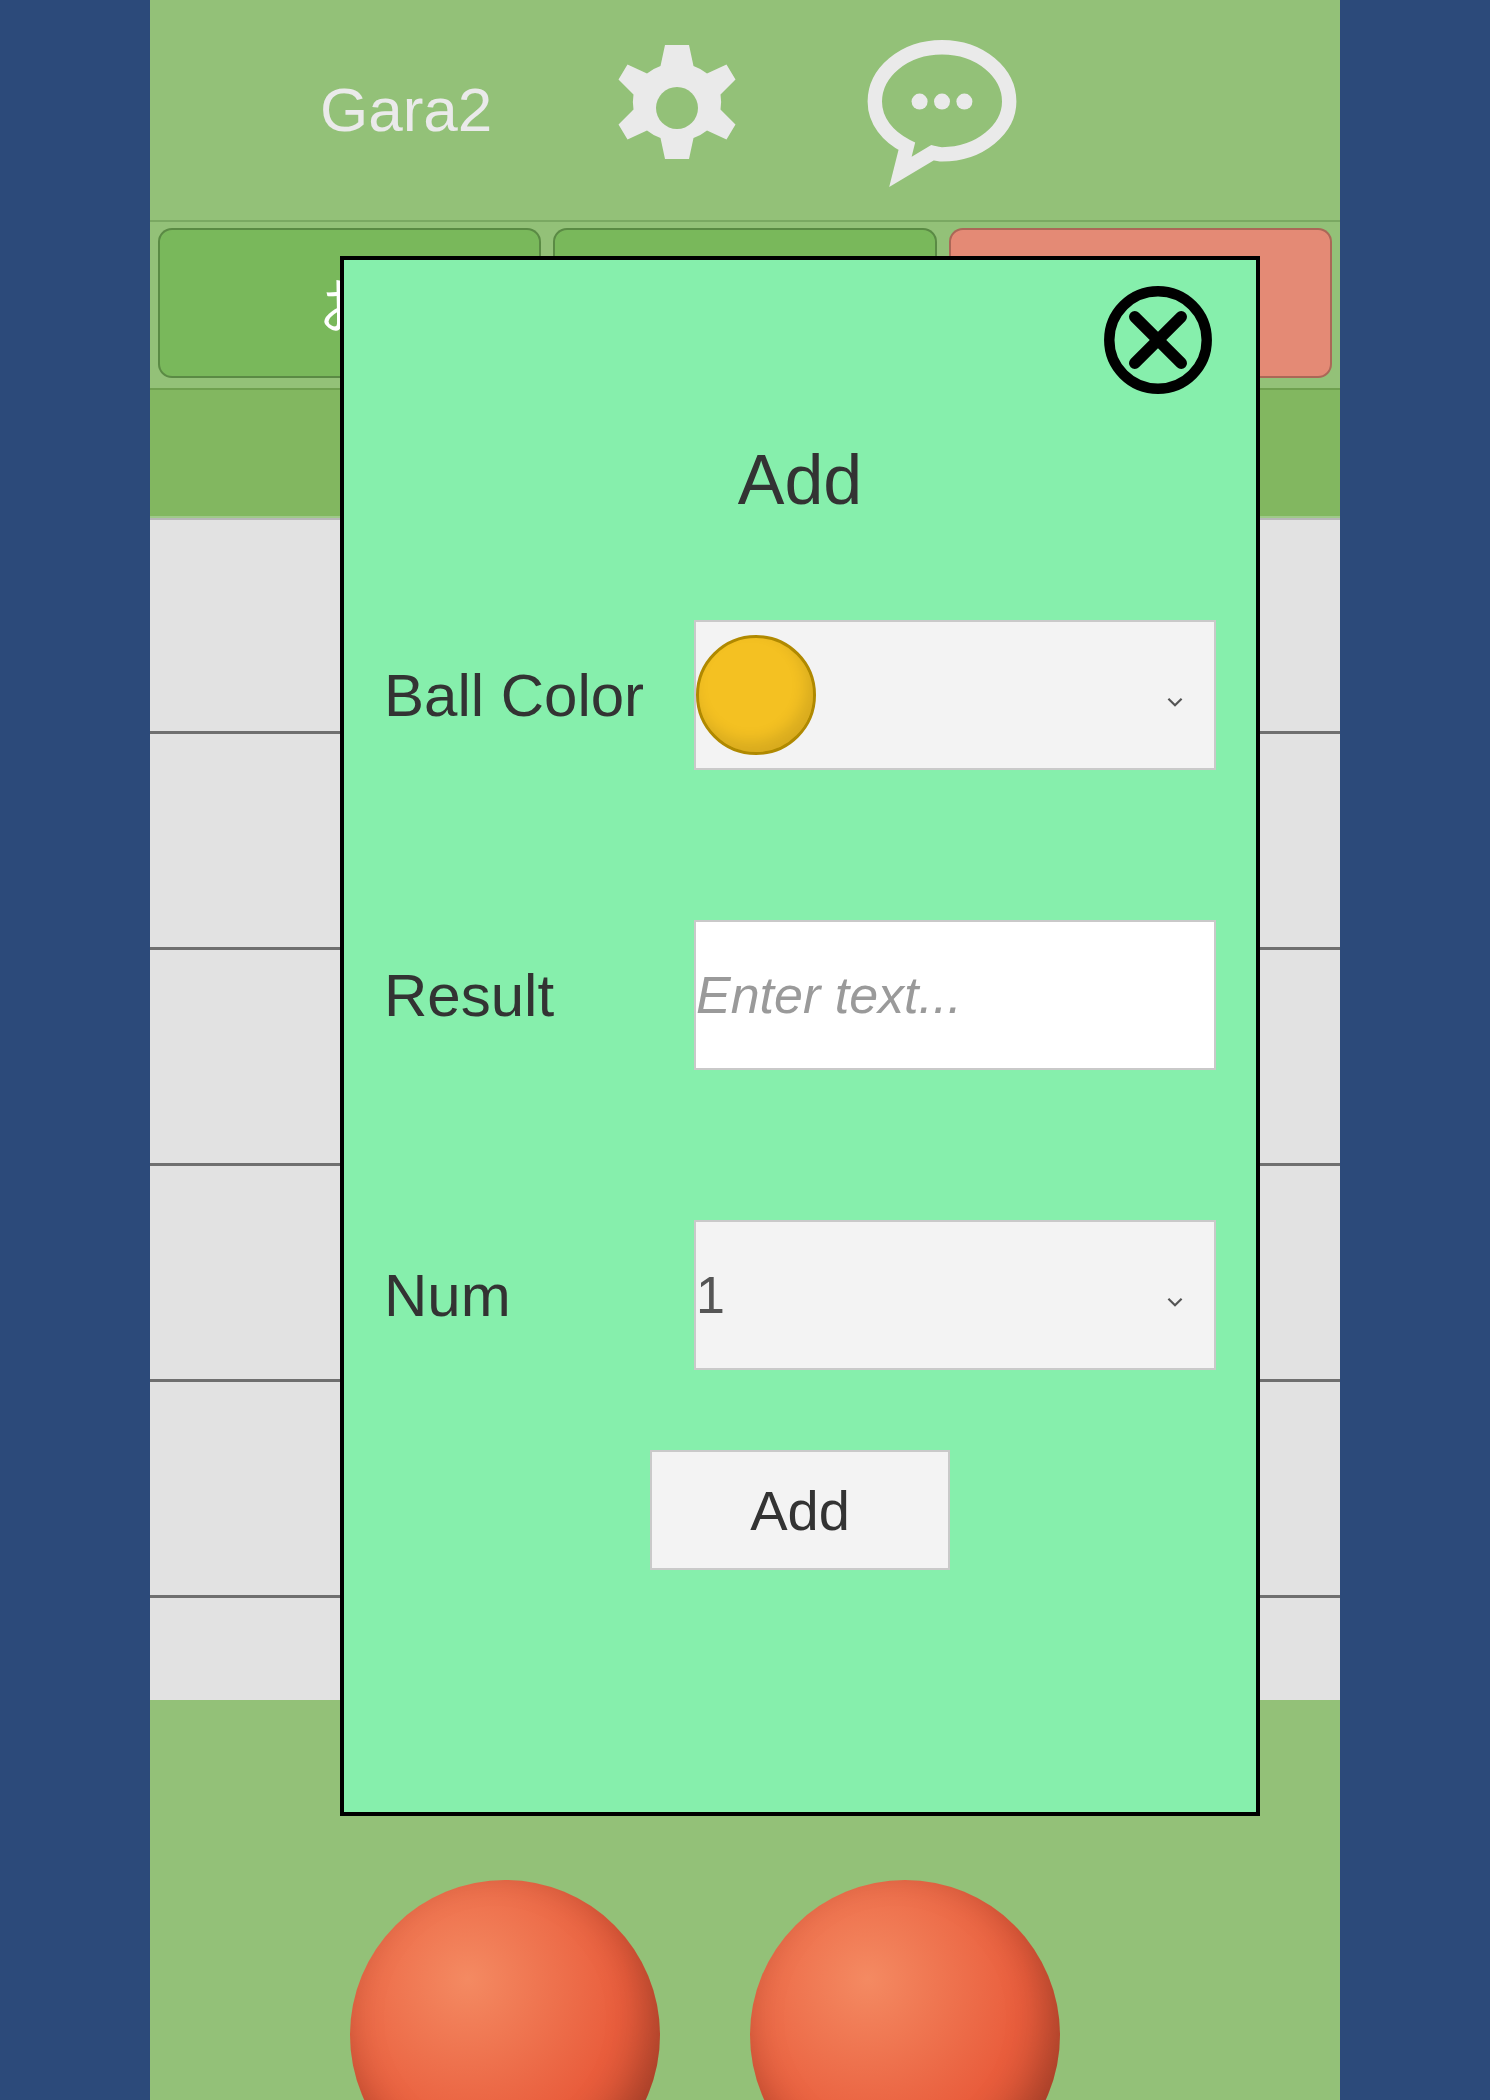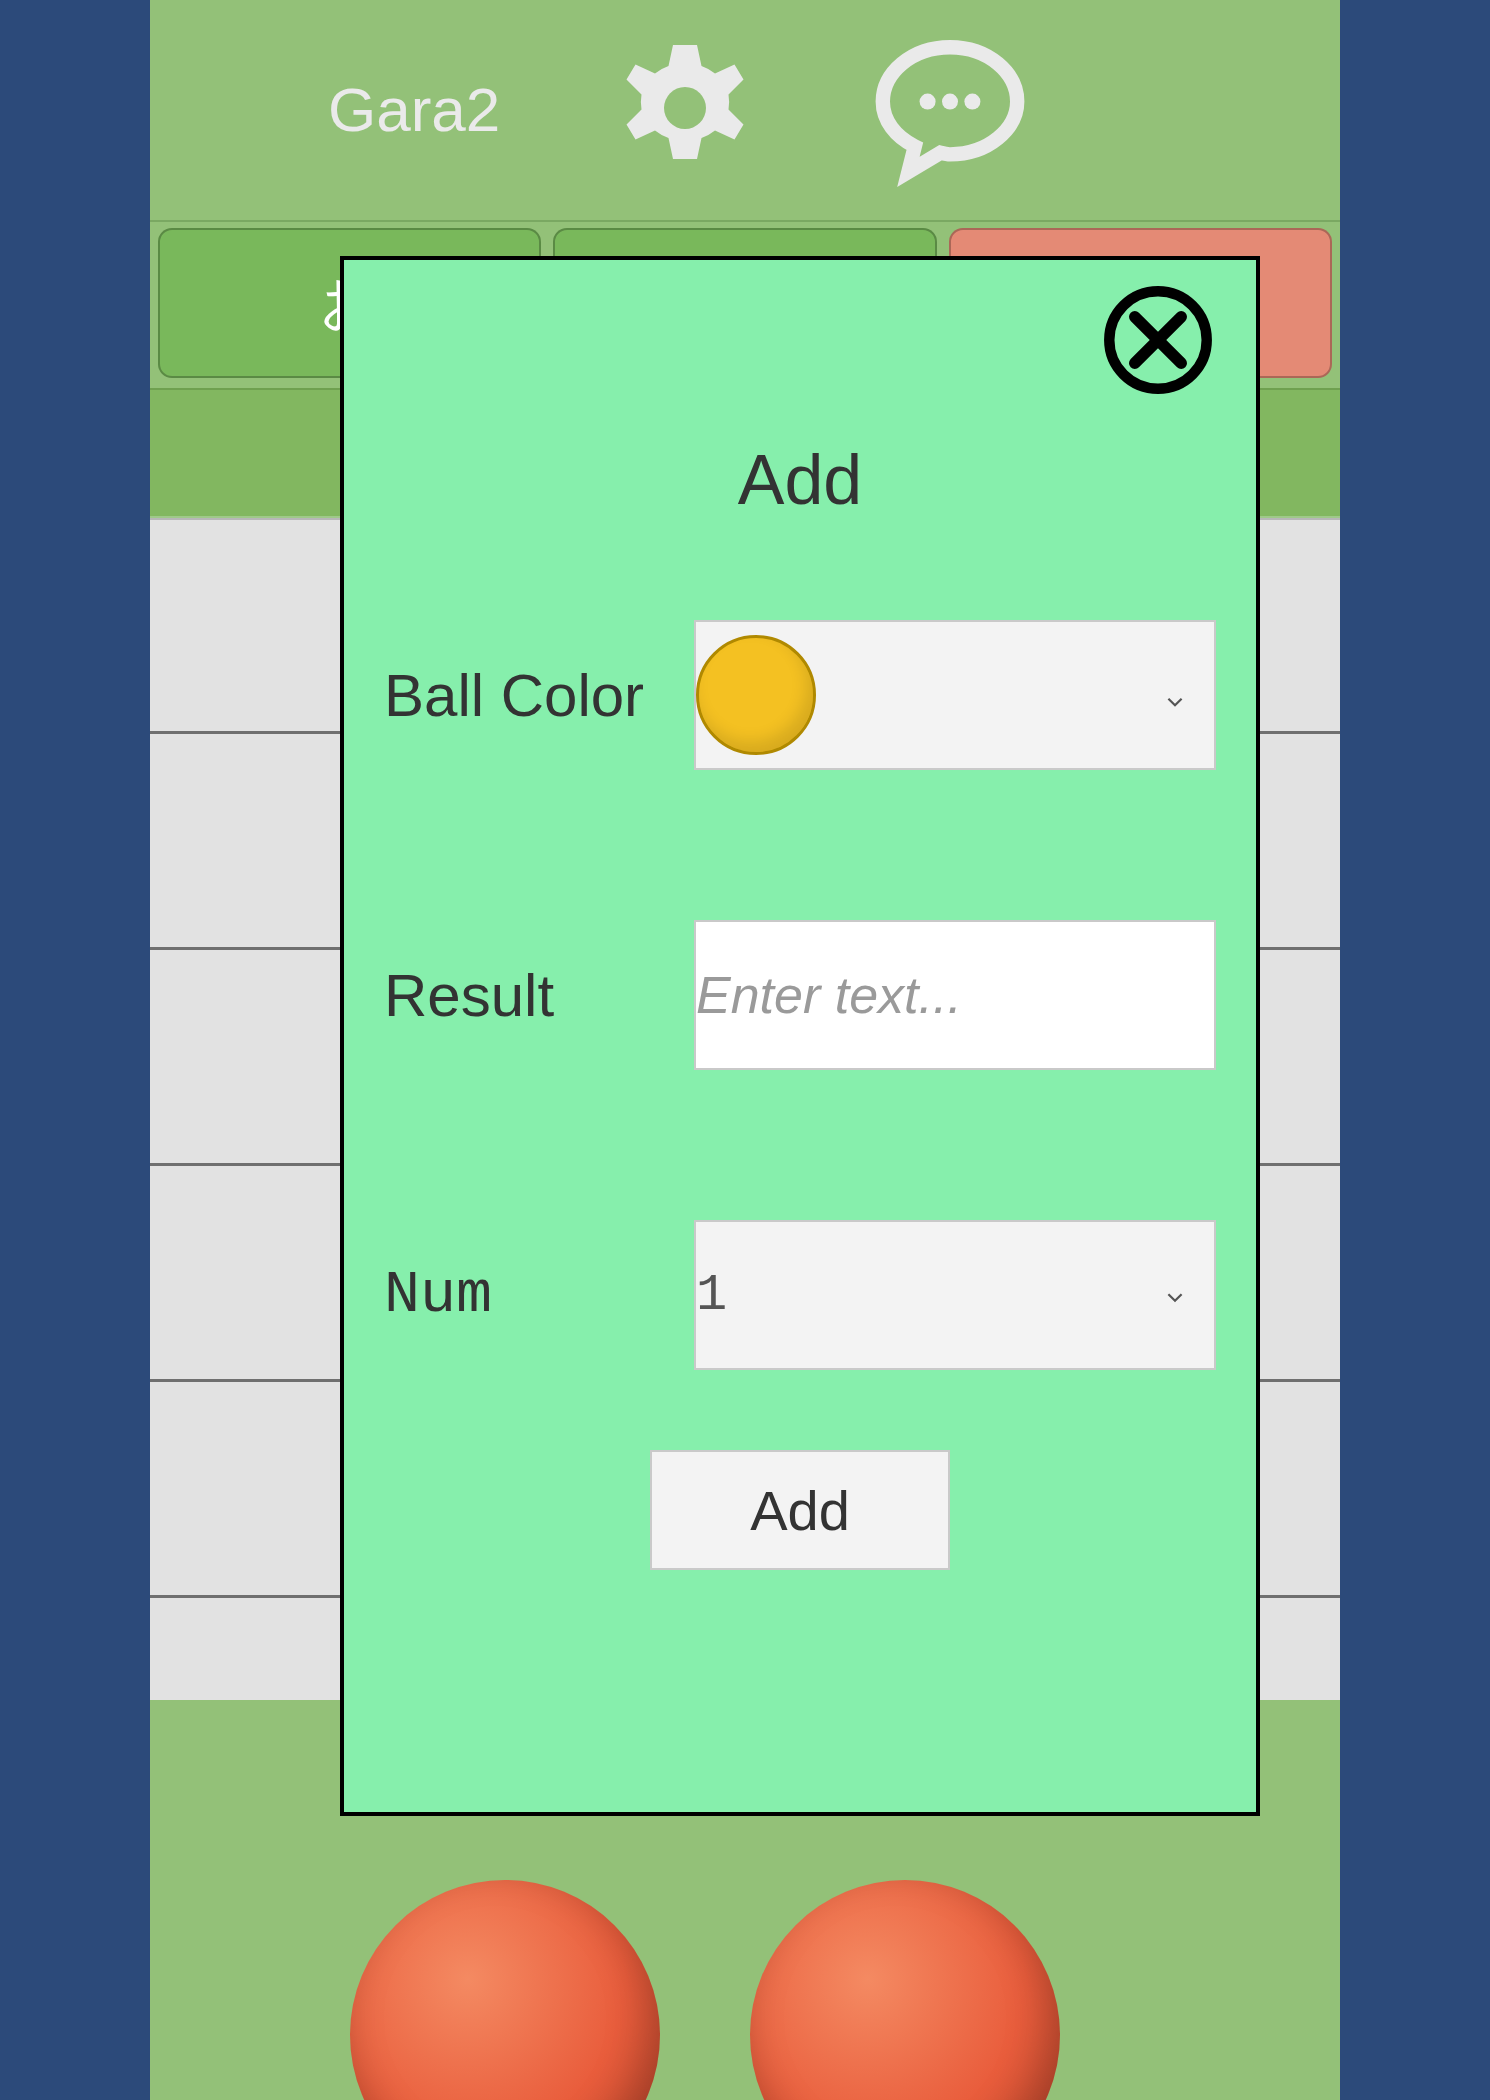--- a/index.html
+++ b/index.html
@@ -21,21 +21,20 @@
     display: flex;
     align-items: center;
     padding-left: 170px;
     gap: 110px;
   }
   .header-title {
     color: #eaeaea;
     font-size: 62px;
     line-height: 1.15;
     font-weight: 400;
-    margin-left: 8px;
   }
   .gear-icon, .chat-icon { color: #eaeaea; }
 
   
   .tab-row {
     display: flex;
     gap: 12px;
     padding: 6px 8px 10px 8px;
     background: #93c178;
     border-top: 2px solid #7aa862;
@@ -255,21 +254,21 @@
       </div>
     </div>
 
     <div class="form-row">
       <div class="form-label">Result</div>
       <div class="control input-like">
         <span class="placeholder-text">Enter text...</span>
       </div>
     </div>
 
-    <div class="form-row" style="margin-bottom:80px;font-family:Liberation Mono, monospace;">
+    <div class="form-row" style="margin-bottom:80px;">
       <div class="form-label">Num</div>
       <div class="control">
         <span>1</span>
         <span class="caret">
           <svg width="22" height="22" viewBox="0 0 20 20">
               <path d="M4 7 L10 13 L16 7" fill="none" stroke="#555" stroke-width="2"></path>
             </svg>
         </span>
       </div>
     </div>

